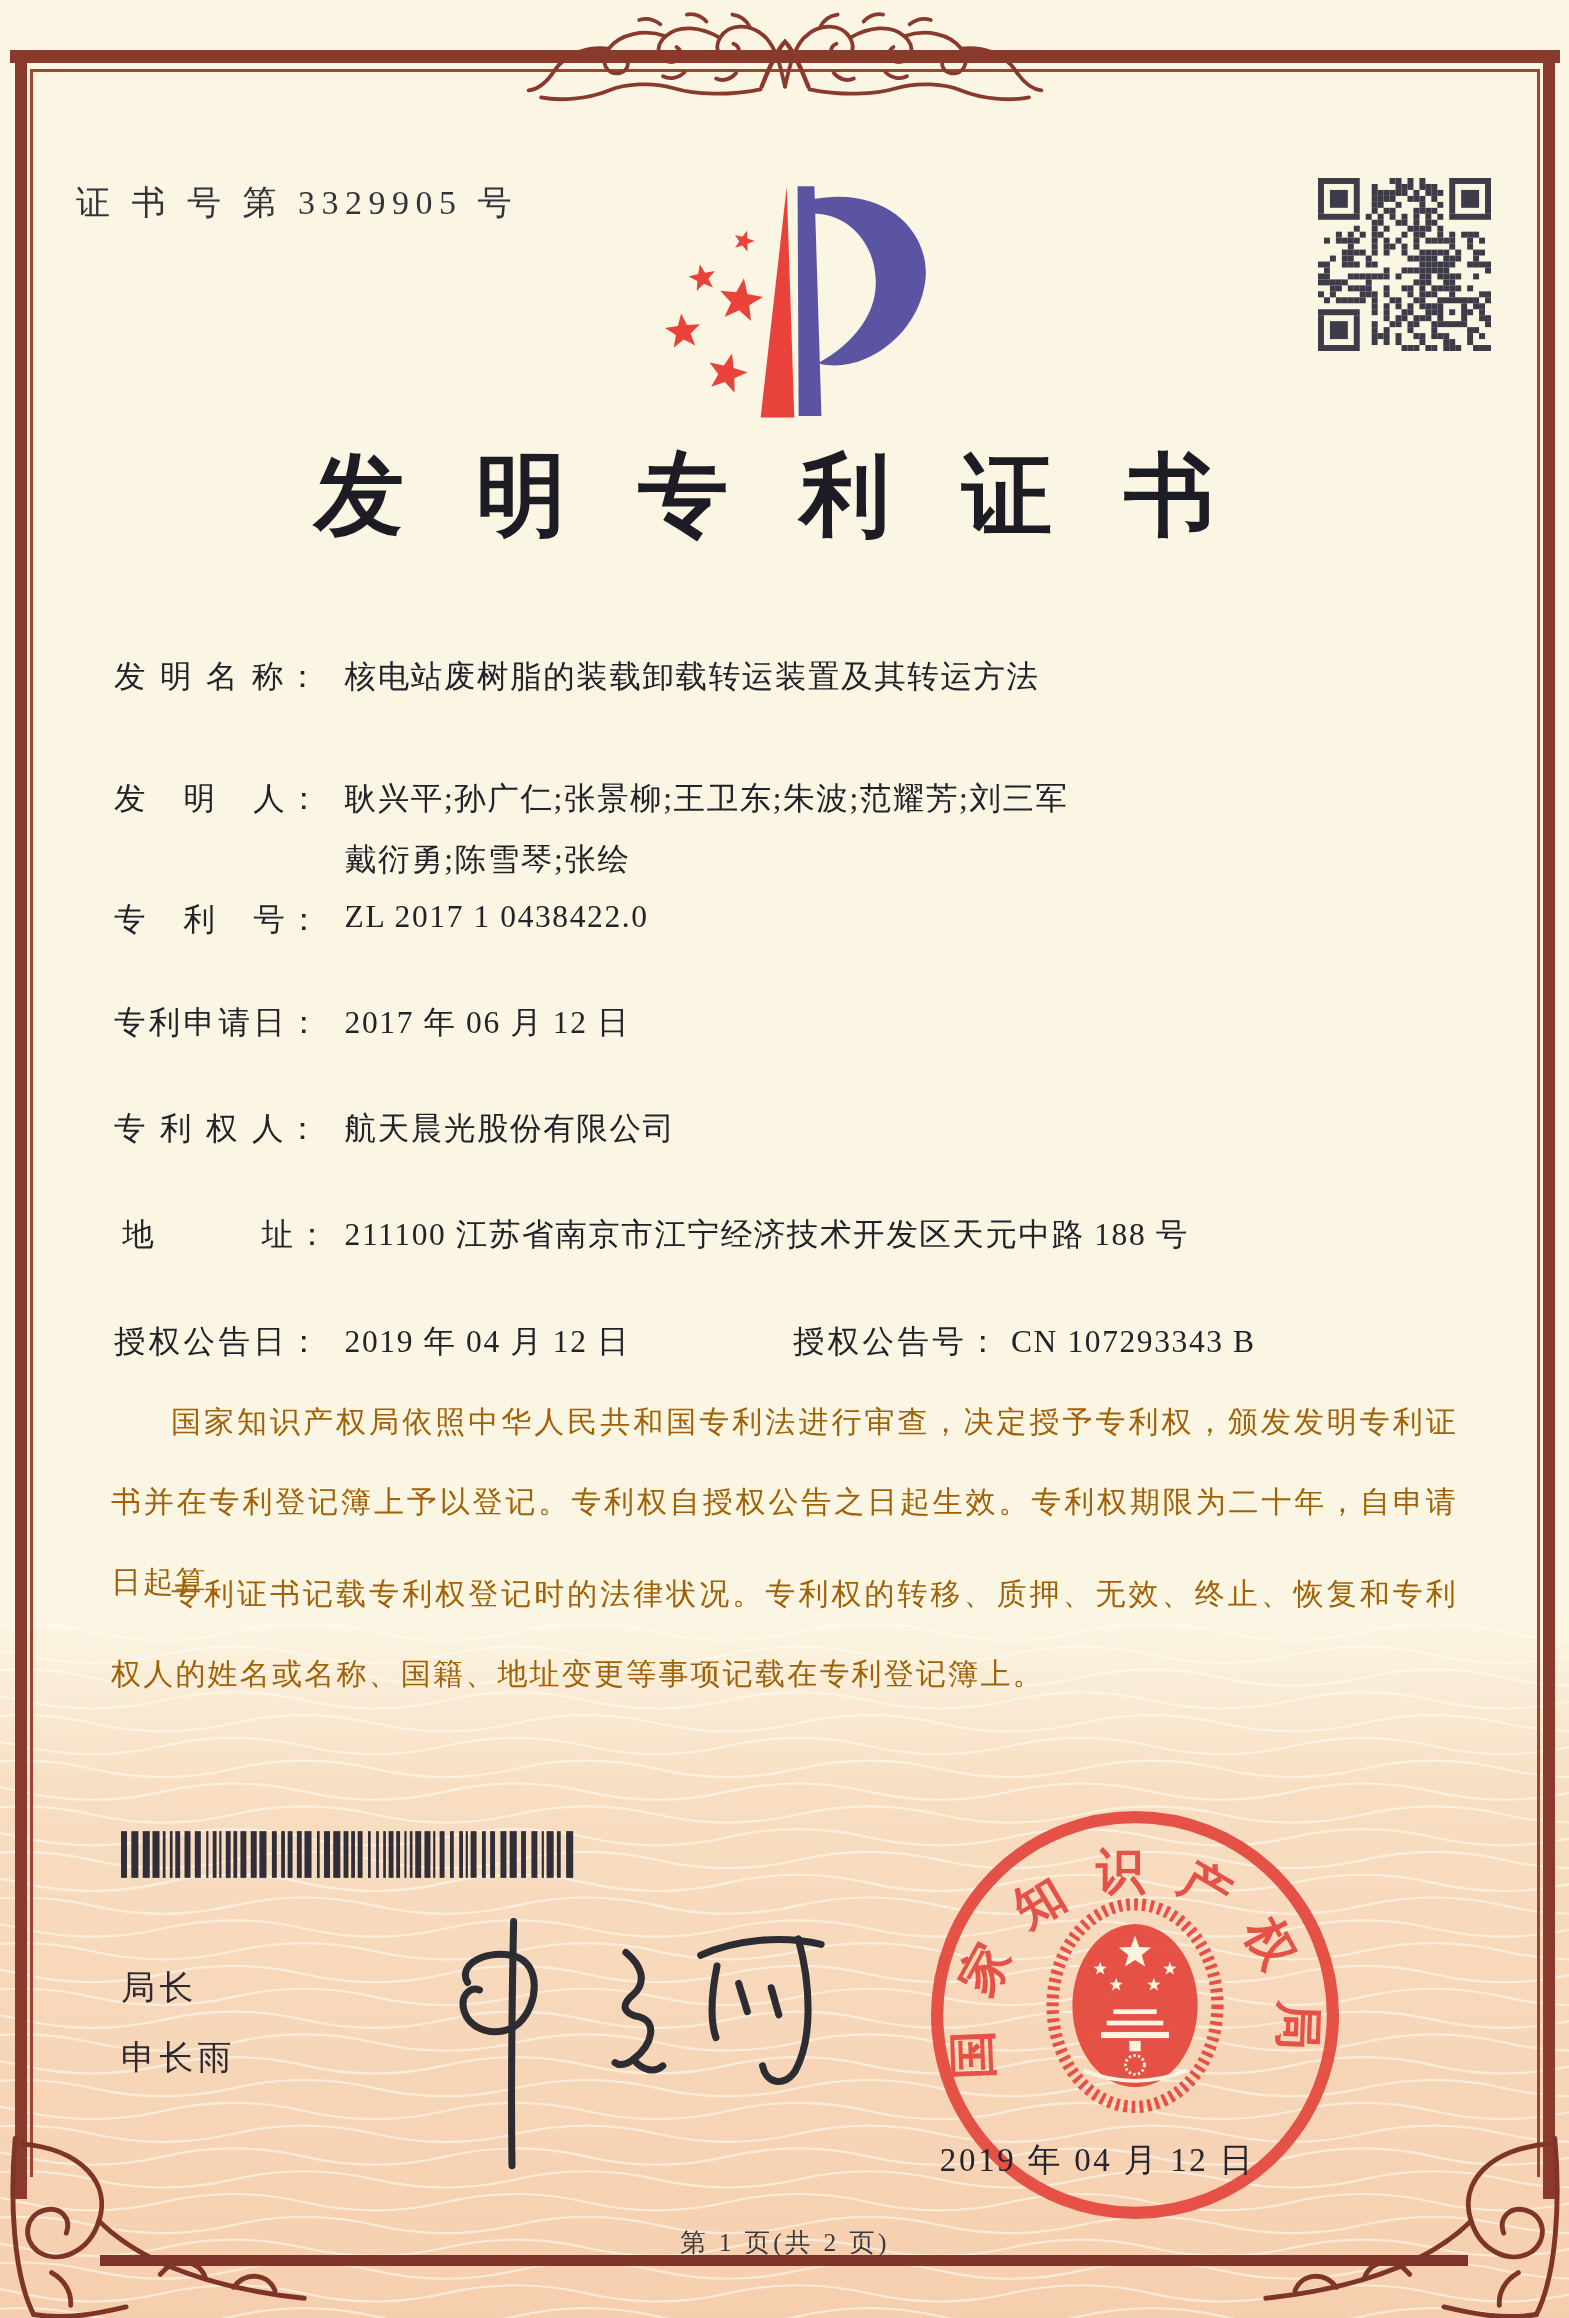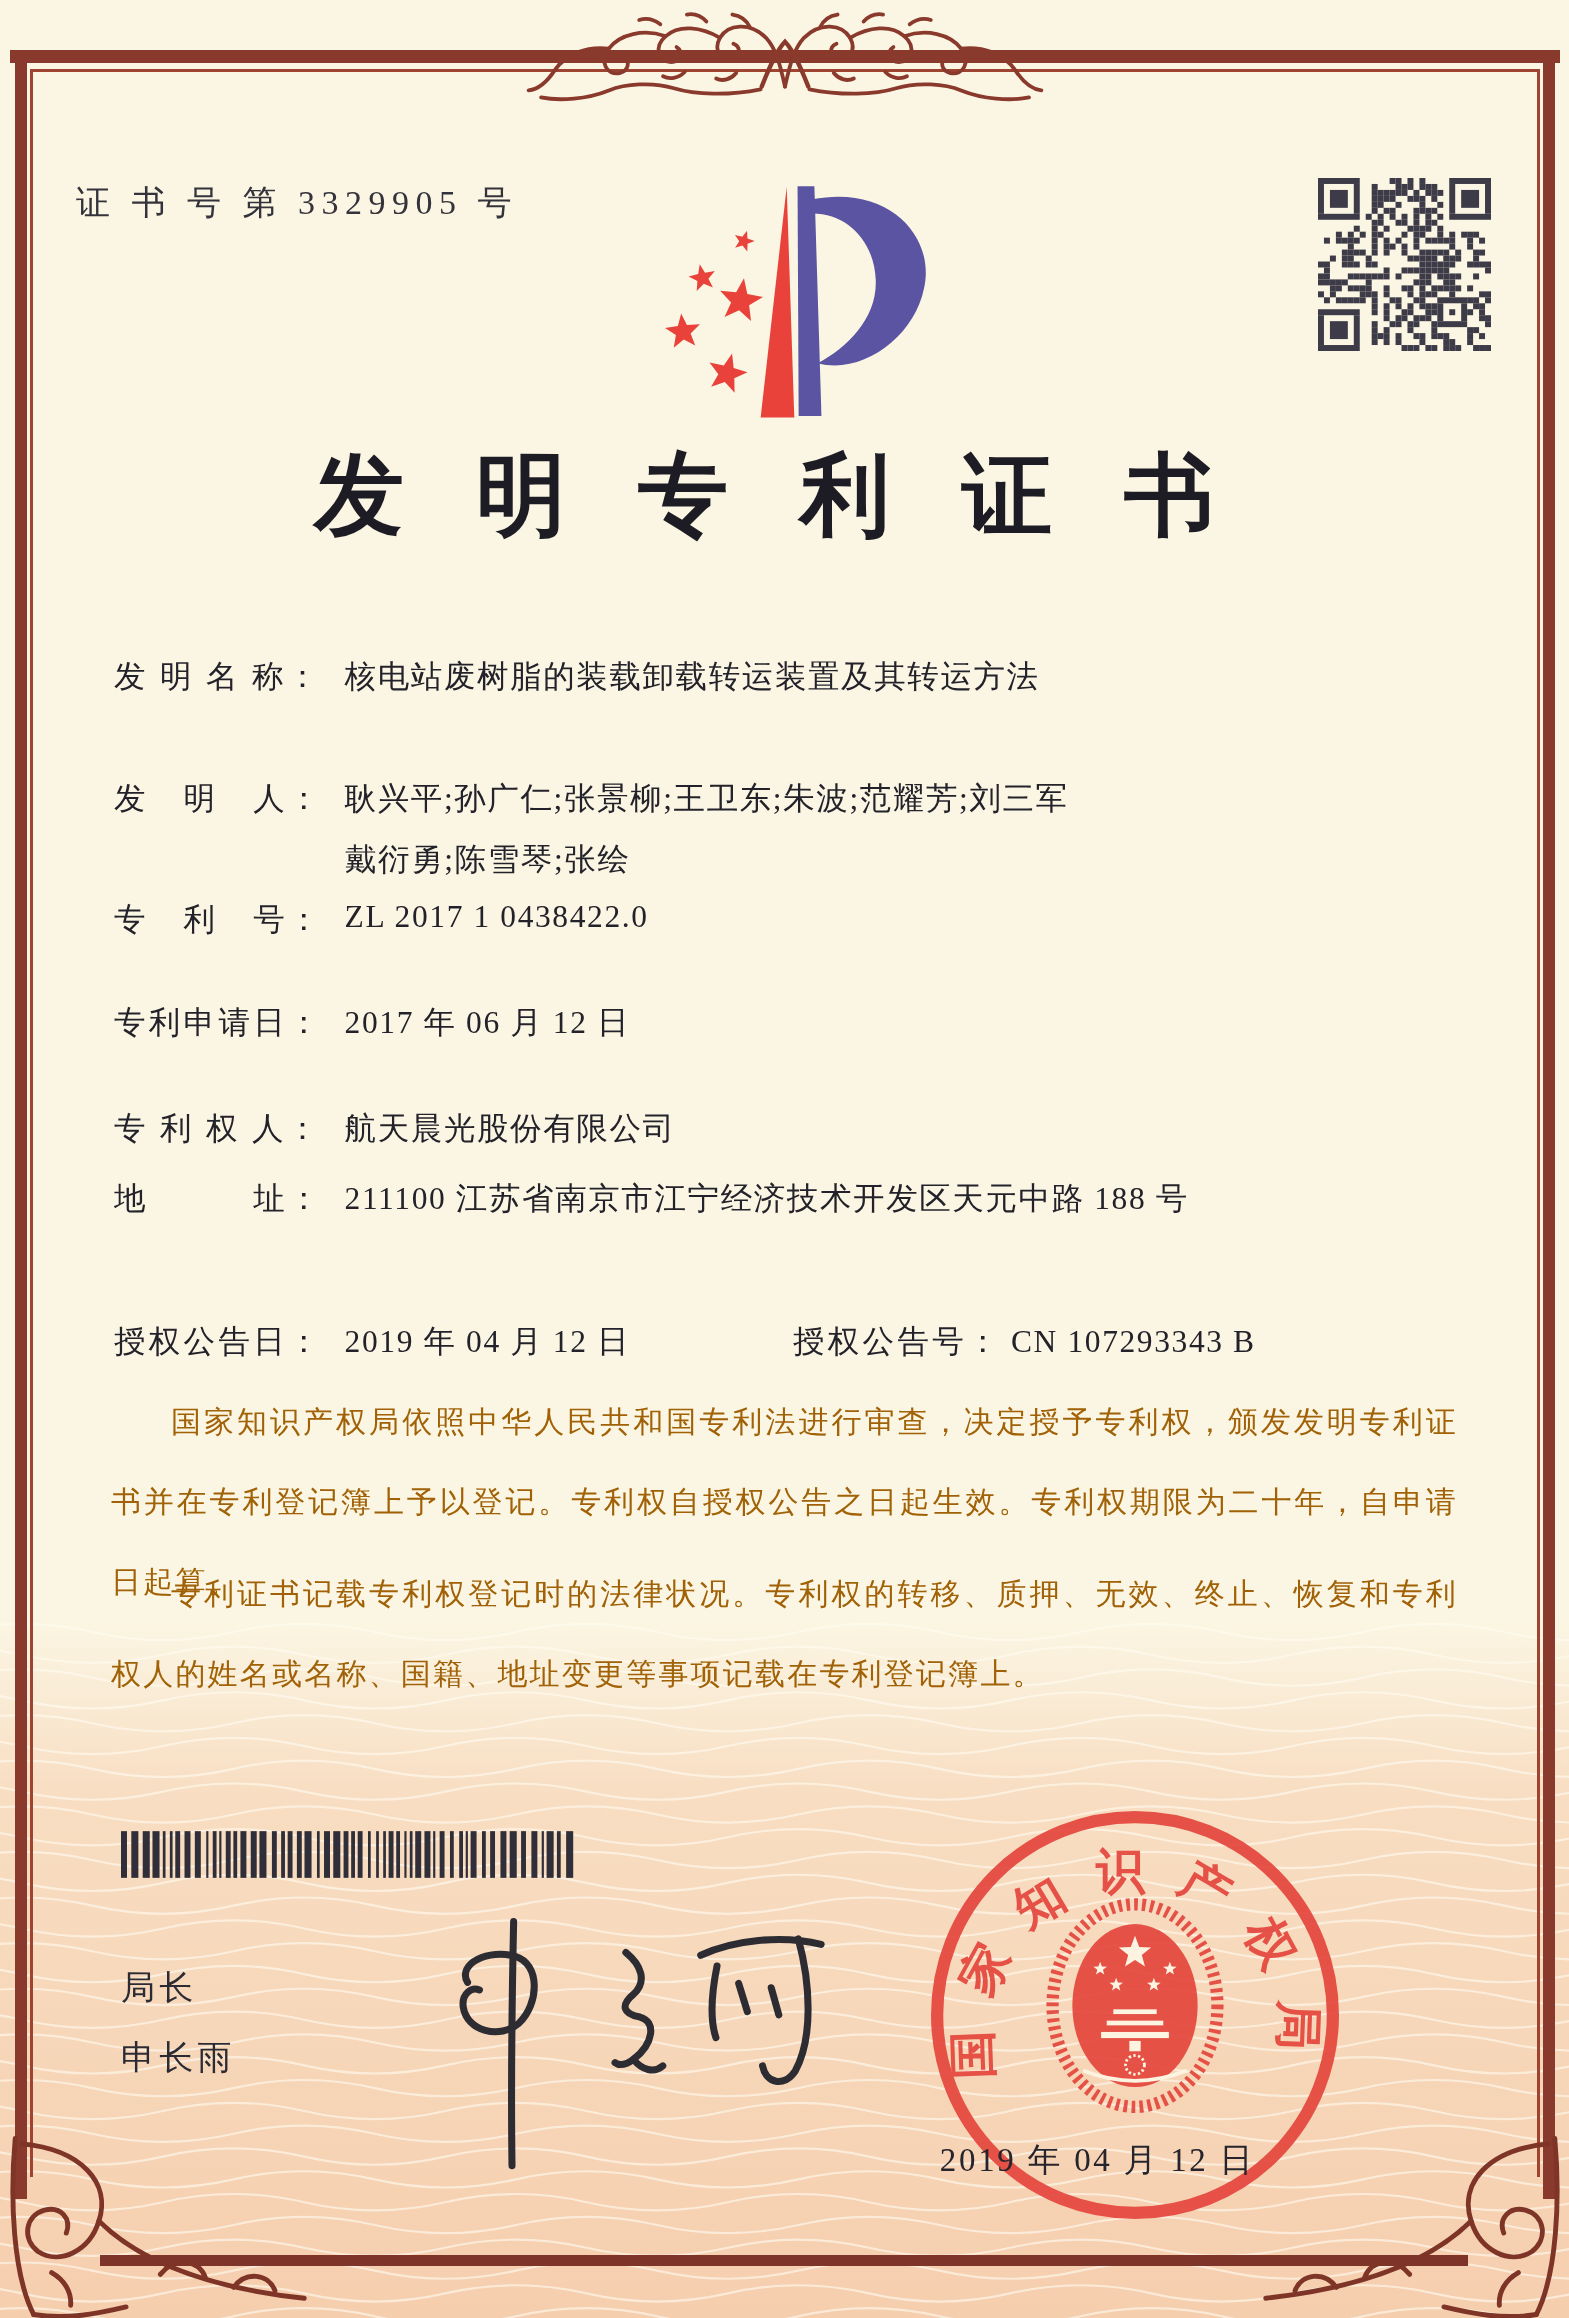--- a/index.html
+++ b/index.html
@@ -484,21 +484,21 @@
   <div class="val2" style="top:839px;">戴衍勇;陈雪琴;张绘</div>
   <div class="fieldrow" style="top:899px;">
     <span class="lab">专　利　号：</span><span class="val">ZL 2017 1 0438422.0</span>
   </div>
   <div class="fieldrow" style="top:1002px;">
     <span class="lab">专利申请日：</span><span class="val">2017 年 06 月 12 日</span>
   </div>
   <div class="fieldrow" style="top:1108px;">
     <span class="lab">专 利 权 人：</span><span class="val">航天晨光股份有限公司</span>
   </div>
-  <div class="fieldrow" style="top:1178px;">
+  <div class="fieldrow" style="top:1214px;text-align:right;">
     <span class="lab">地　　　址：</span><span class="val">211100 江苏省南京市江宁经济技术开发区天元中路 188 号</span>
   </div>
   <div class="fieldrow" style="top:1321px;">
     <span class="lab">授权公告日：</span><span class="val">2019 年 04 月 12 日</span>
   </div>
   <div class="fieldrow2" style="top:1321px;">
     <span class="lab">授权公告号：</span><span class="val">CN 107293343 B</span>
   </div>
 
   <div class="para" style="top:1382px;">国家知识产权局依照中华人民共和国专利法进行审查，决定授予专利权，颁发发明专利证书并在专利登记簿上予以登记。专利权自授权公告之日起生效。专利权期限为二十年，自申请日起算。</div>
@@ -598,15 +598,16 @@
         <rect x="390" y="462" width="120" height="10"></rect>
         <rect x="378" y="486" width="144" height="13"></rect>
         <rect x="438" y="505" width="24" height="22"></rect>
       </g>
       <circle cx="450" cy="556" r="20" fill="none" stroke="#fdf6e4" stroke-width="6" stroke-dasharray="5 5"></circle>
       <path d="M 340 568 Q 450 612 560 568" stroke="#fdf6e4" stroke-width="8" fill="none"></path>
     </g>
   </svg>
   <div class="sealdate">2019 年 04 月 12 日</div>
 
+  <div class="footer">第 1 页(共 2 页)</div>
 
 </div>
 
 
 </body></html>

